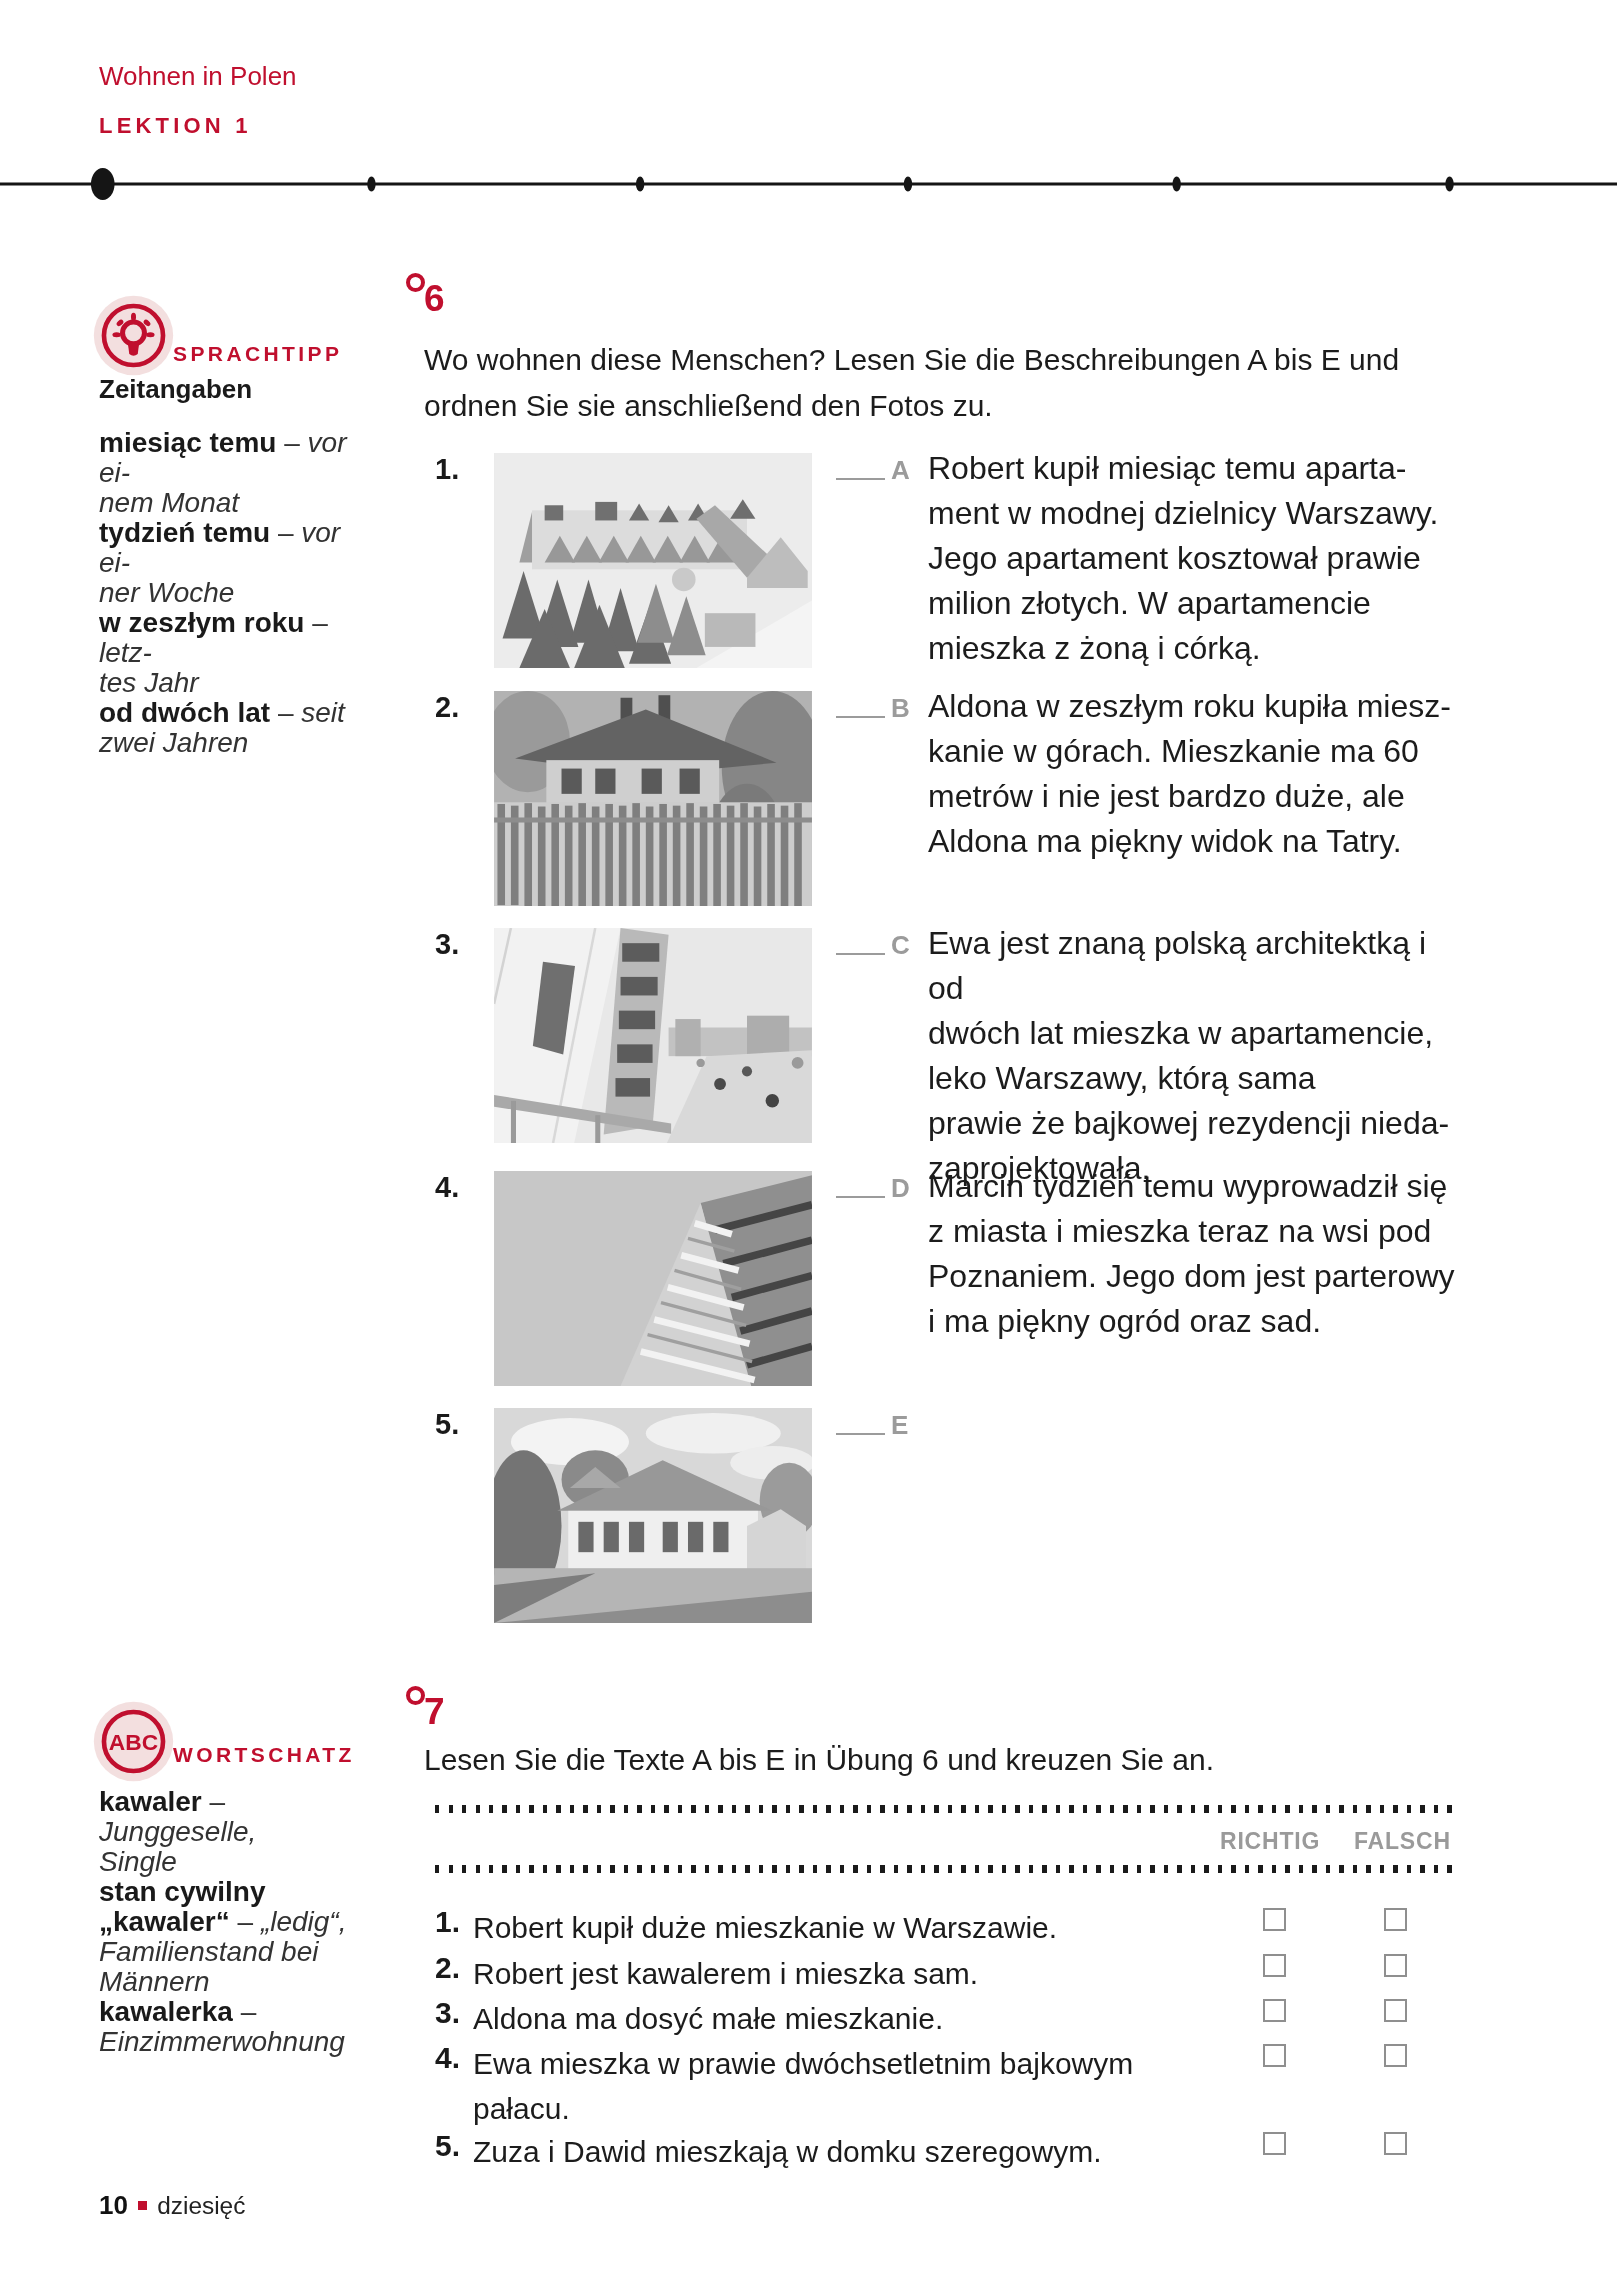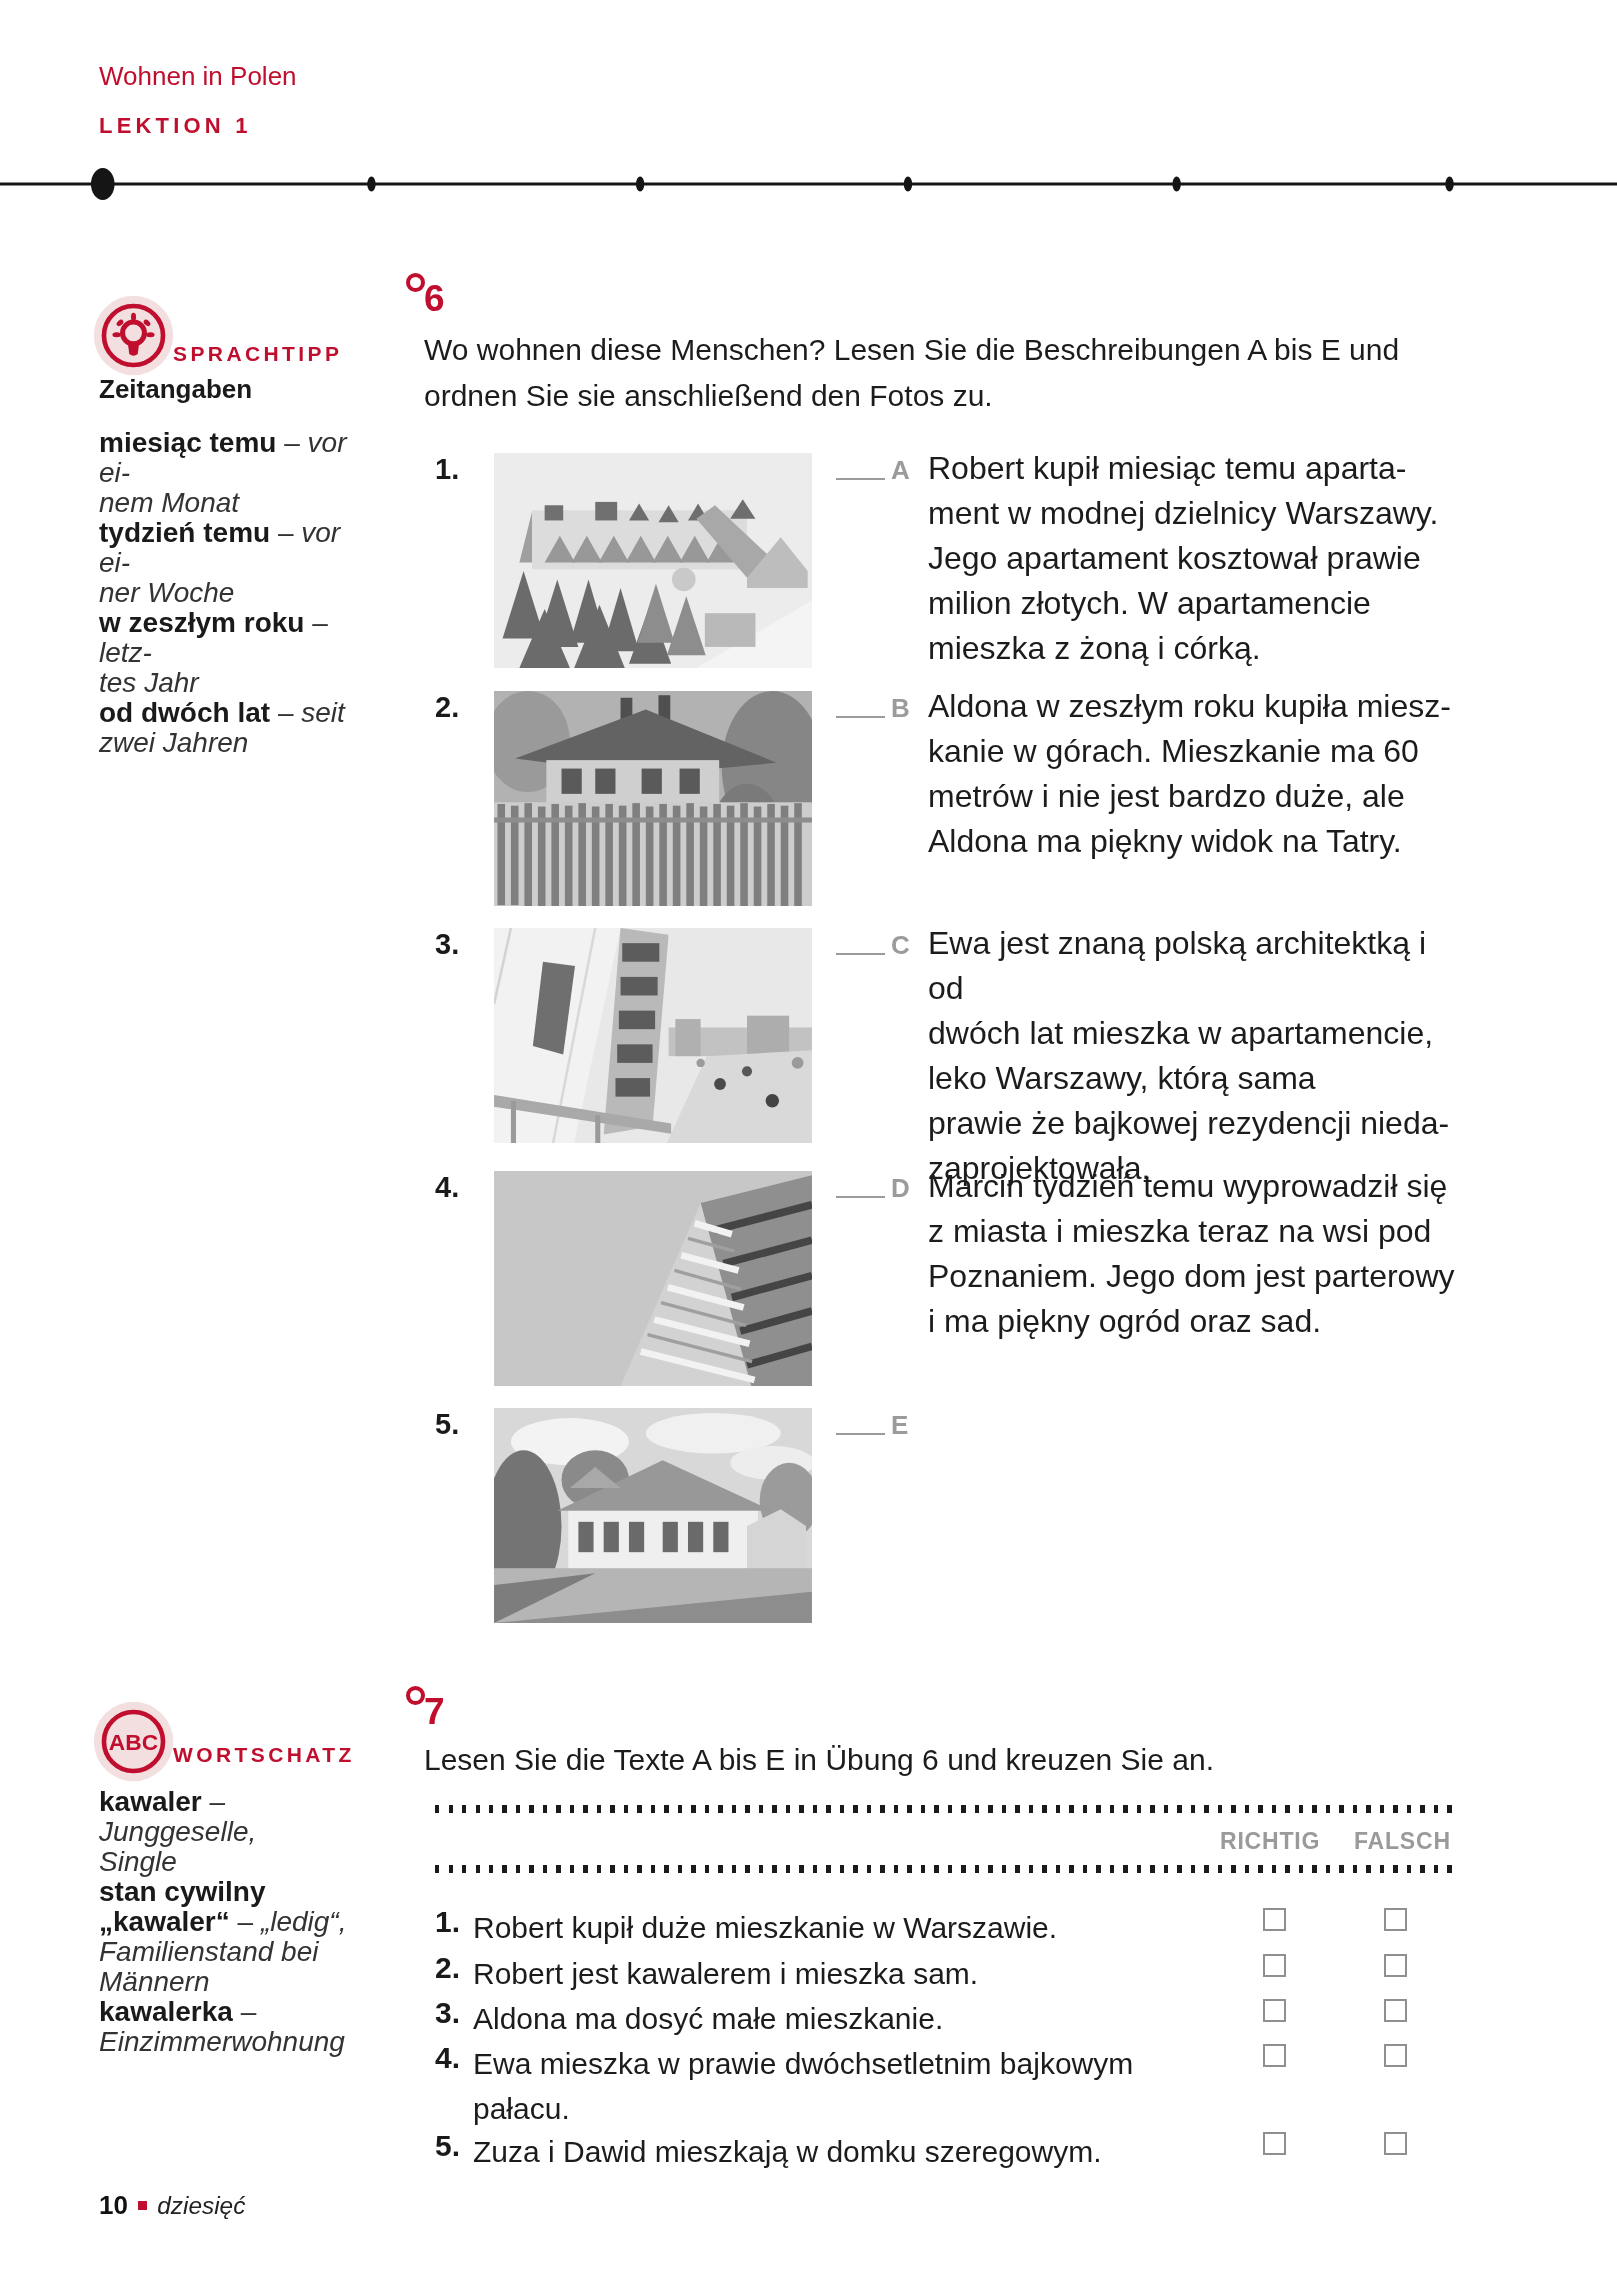--- a/index.html
+++ b/index.html
@@ -44,21 +44,21 @@
   .stmt-num{position:absolute;left:435px;top:0;font-size:30px;font-weight:bold;color:#1a1a1a;}
   .stmt-text{position:absolute;left:473px;top:0;width:724px;font-size:30px;line-height:45px;color:#1c1c1c;}
   .checkbox{position:absolute;top:3.4px;width:18.5px;height:18.5px;border:2.5px solid #8f8f8f;background:#fff;}
   .cb-r{left:1263px;}
   .cb-f{left:1384px;}
 
   
   .footer{position:absolute;left:99px;top:2190px;display:flex;align-items:center;gap:10px;}
   .footer .pnum{font-size:26px;font-weight:bold;color:#111;}
   .footer .pdot{width:9.3px;height:9.3px;background:#c00f2e;display:inline-block;}
-  .footer .pword{font-size:24.4px;color:#222;font-style:italic;}
+  .footer .pword{font-size:24.4px;color:#222;}
 
   .line{min-height:1em;}
 </style>
 </head>
 <body>
 
 <div class="page">
 
   <div class="topic">Wohnen in Polen</div>
   <div class="lesson">LEKTION 1</div>
@@ -91,21 +91,21 @@
       <div class="line"><span class="seg-b">tydzień temu</span><span class="seg-n"> – </span><span class="seg-i">vor ei-</span></div>
       <div class="line"><span class="seg-i">ner Woche</span></div>
       <div class="line"><span class="seg-b">w zeszłym roku</span><span class="seg-n"> – </span><span class="seg-i">letz-</span></div>
       <div class="line"><span class="seg-i">tes Jahr</span></div>
       <div class="line"><span class="seg-b">od dwóch lat</span><span class="seg-n"> – </span><span class="seg-i">seit</span></div>
       <div class="line"><span class="seg-i">zwei Jahren</span></div>
     </div>
 
   <div class="ex-ring" style="left:406px;top:273px;"></div>
   <div class="ex-num" style="left:424px;top:278px;">6</div>
-  <div class="ex-instruction" style="top:327px;width:1078px;">
+  <div class="ex-instruction" style="top:337px;width:1078px;">
       <div class="line">Wo wohnen diese Menschen? Lesen Sie die Beschreibungen A bis E und</div>
       <div class="line">ordnen Sie sie anschließend den Fotos zu.</div>
     </div>
 
   <div class="item-row" style="top:453px;">
     <div class="item-num">1.</div>
     <div class="item-photo">
       <svg viewBox="0 0 377 255" width="318" height="215">
         <rect width="377" height="255" fill="#ececec"></rect>
         <polygon points="30,130 45,70 60,130" fill="#9f9f9f"></polygon>

